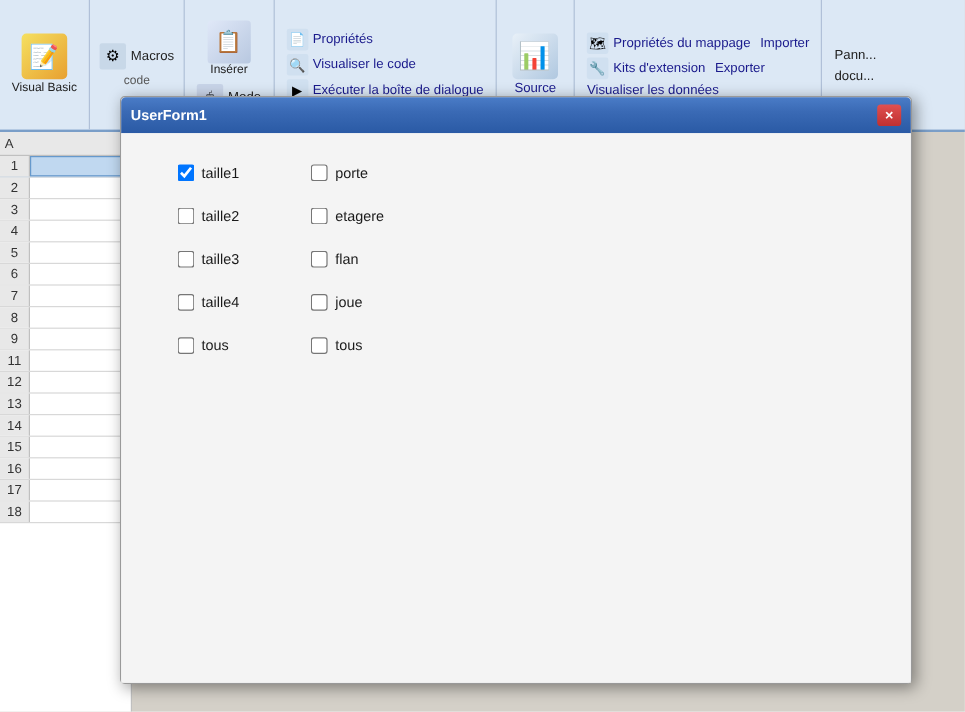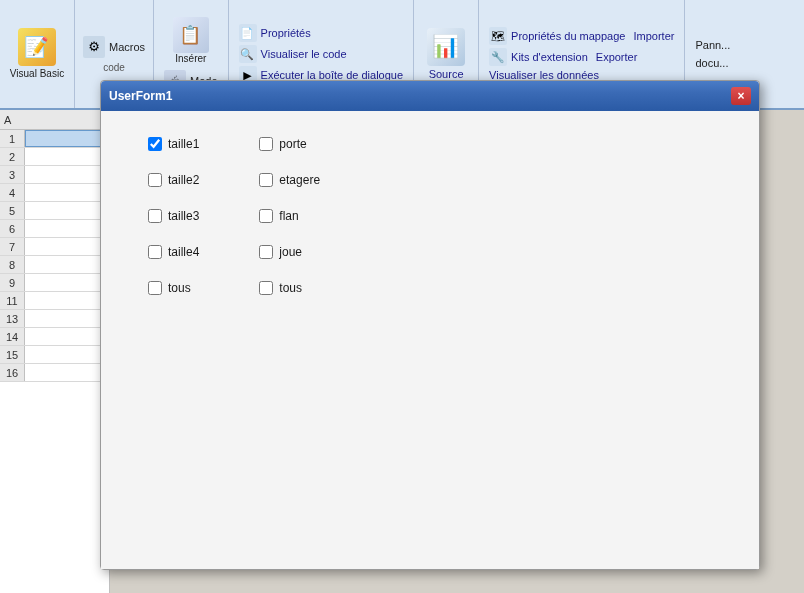--- a/index.html
+++ b/index.html
@@ -337,33 +337,45 @@
     </div>
   <div class="ss-row">
       <div class="ss-row-num">9</div>
       <div class="ss-cell"></div>
     </div>
   <div class="ss-row">
       <div class="ss-row-num">11</div>
       <div class="ss-cell"></div>
     </div>
   <div class="ss-row">
+      <div class="ss-row-num">12</div>
+      <div class="ss-cell"></div>
+    </div>
+  <div class="ss-row">
       <div class="ss-row-num">13</div>
       <div class="ss-cell"></div>
     </div>
   <div class="ss-row">
       <div class="ss-row-num">14</div>
       <div class="ss-cell"></div>
     </div>
   <div class="ss-row">
       <div class="ss-row-num">15</div>
       <div class="ss-cell"></div>
     </div>
   <div class="ss-row">
       <div class="ss-row-num">16</div>
+      <div class="ss-cell"></div>
+    </div>
+  <div class="ss-row">
+      <div class="ss-row-num">17</div>
+      <div class="ss-cell"></div>
+    </div>
+  <div class="ss-row">
+      <div class="ss-row-num">18</div>
       <div class="ss-cell"></div>
     </div>
 </div>
 
 <div class="dialog">
 
   <div class="dialog-titlebar">
     <span>UserForm1</span>
     <div class="dialog-close-btn">×</div>
   </div>

